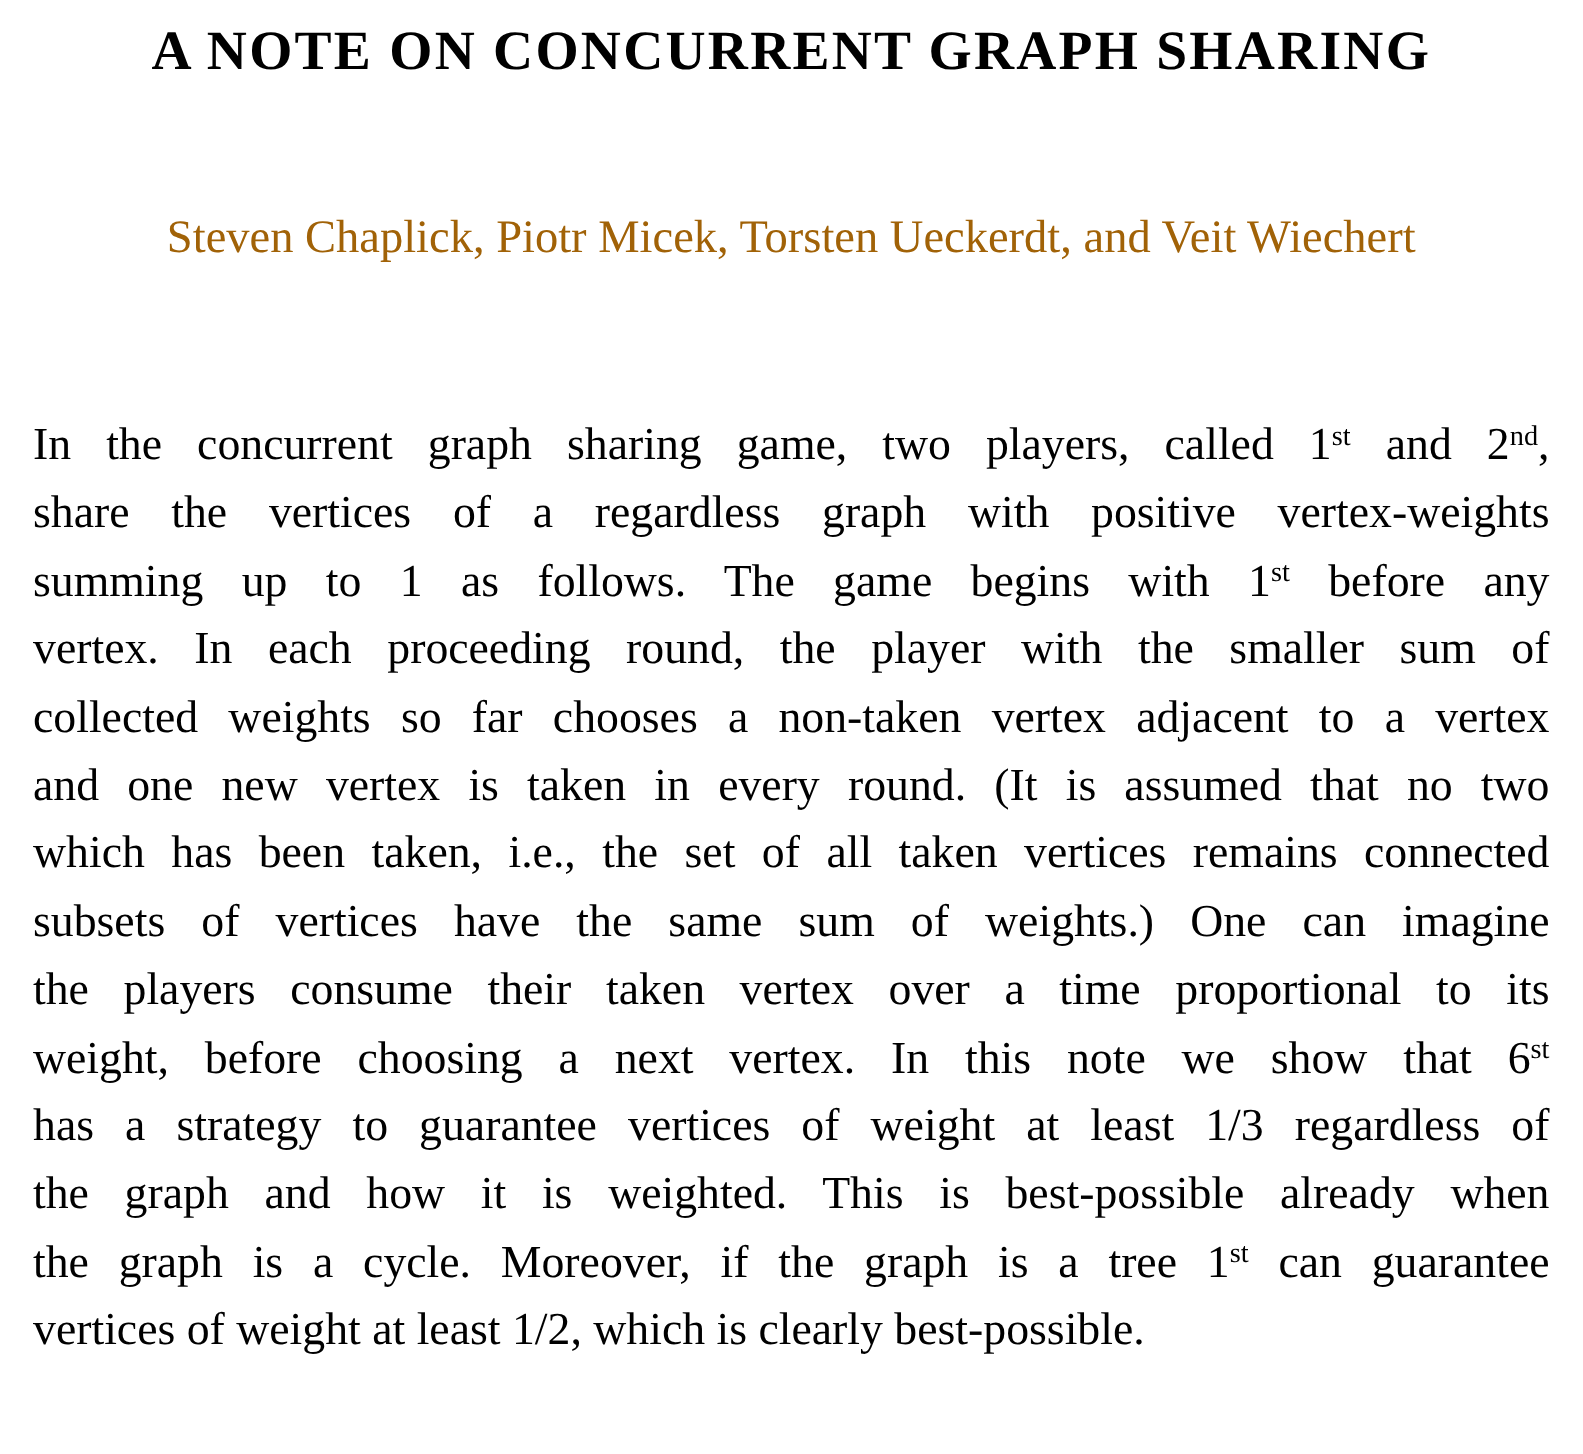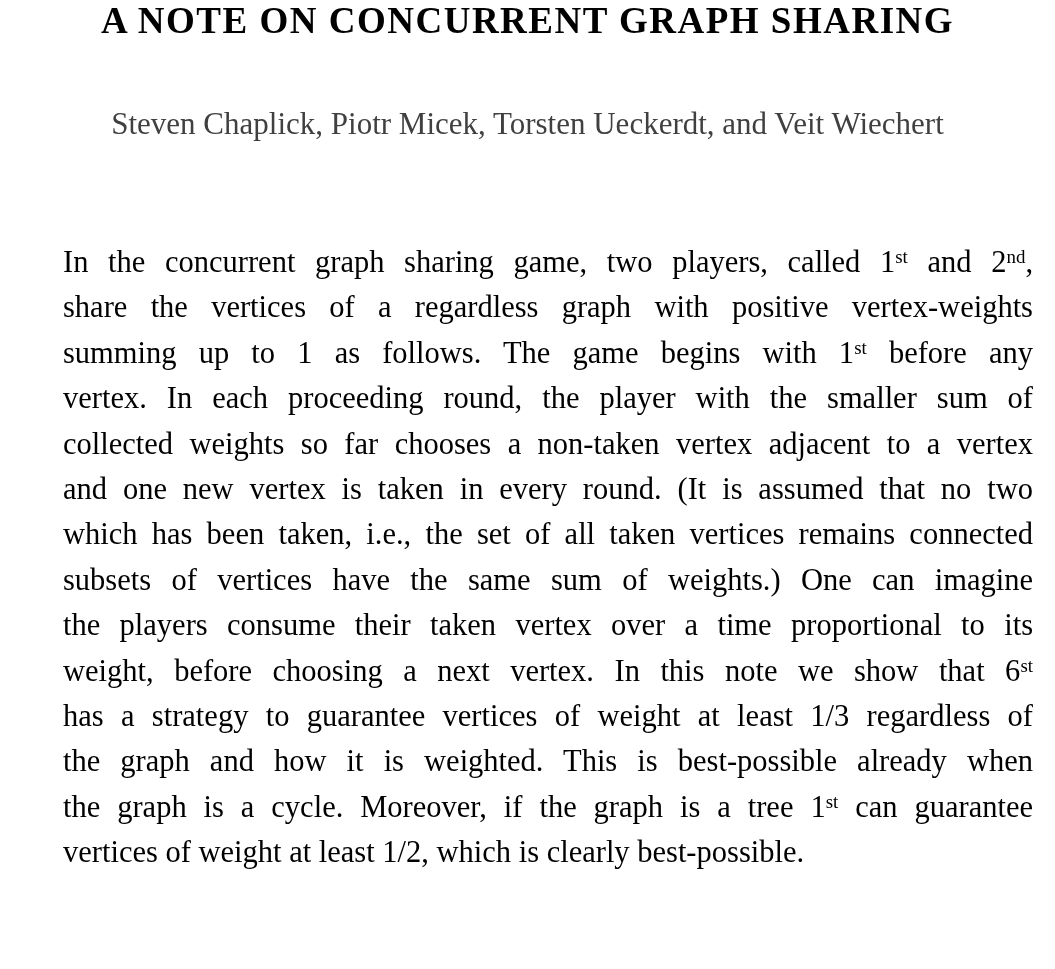--- a/index.html
+++ b/index.html
@@ -6,45 +6,44 @@
     margin: 0;
     padding: 0;
     background: #ffffff;
     color: #000000;
   }
   .page {
     position: relative;
     width: 1055px;
     height: 969px;
     box-sizing: border-box;
-    padding: 0 22px 0 22px;
+    padding: 14px 22px 0 22px;
     background: #ffffff;
     font-family: "Liberation Serif", "DejaVu Serif", serif;
     overflow: hidden;
   }
   .title {
     text-align: center;
     font-weight: bold;
     font-size: 37px;
     line-height: 42px;
     letter-spacing: 1.5px;
     color: #000000;
   }
   .authors {
     text-align: center;
     font-size: 31px;
     line-height: 36px;
-    margin-top: 64px;
-    color: #404040;
+    margin-top: 84px;
+    color: #a16207;
   }
   .abstract {
     margin-top: 98px;
     font-size: 30.5px;
     color: #000000;
-    margin-left: 41px;
   }
   .abs-line {
     text-align: justify;
     text-align-last: justify;
     -moz-text-align-last: justify;
     line-height: 45.4px;
     white-space: normal;
   }
   .abs-line.last {
     text-align-last: left;

